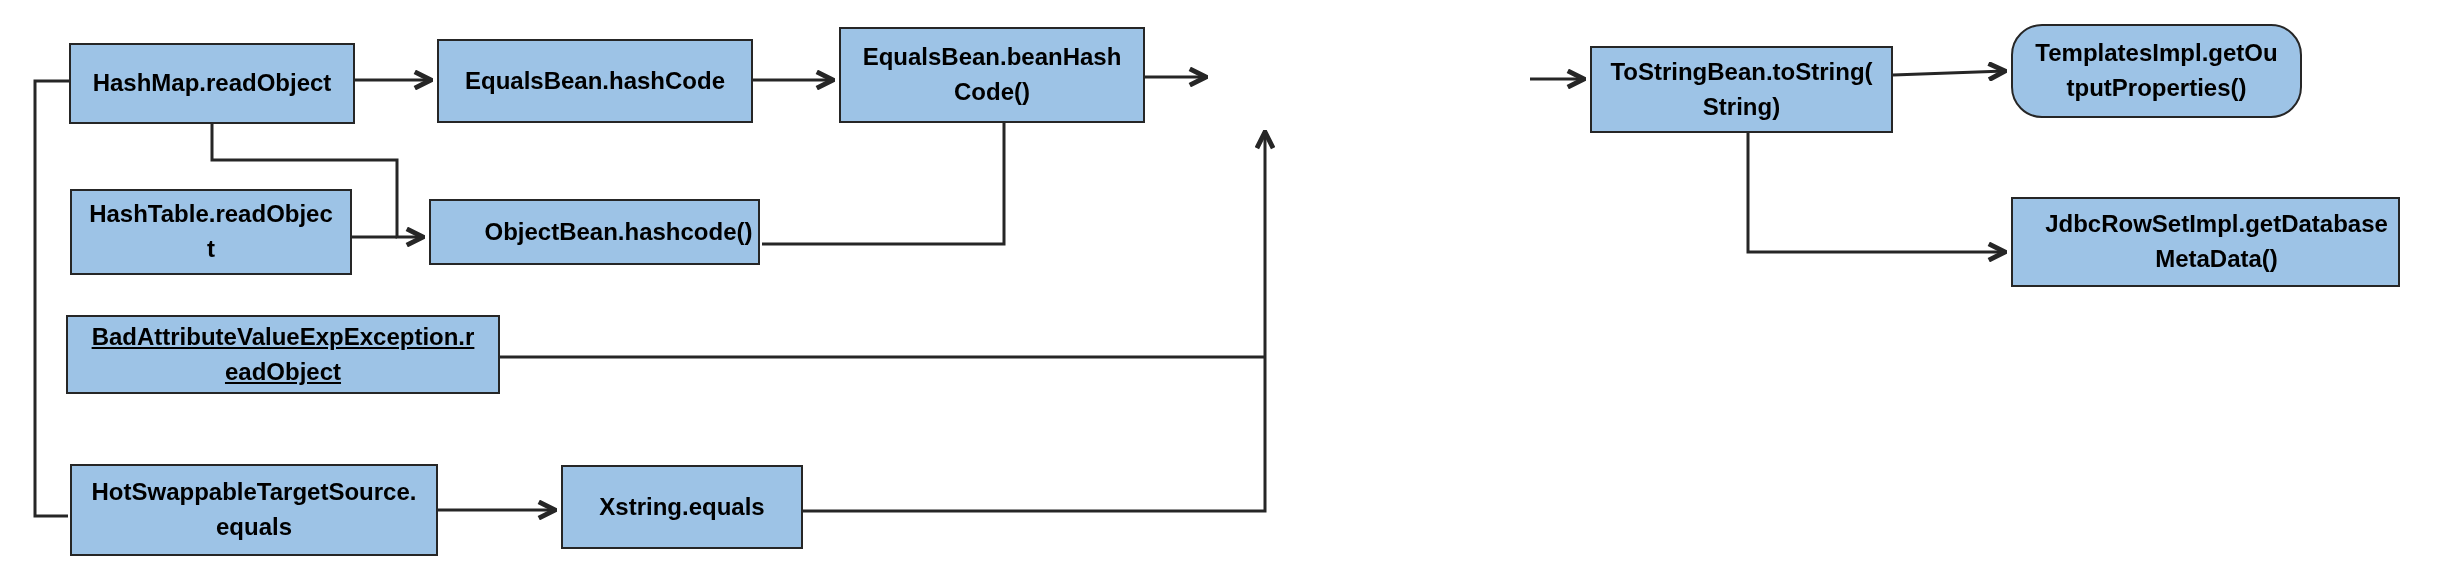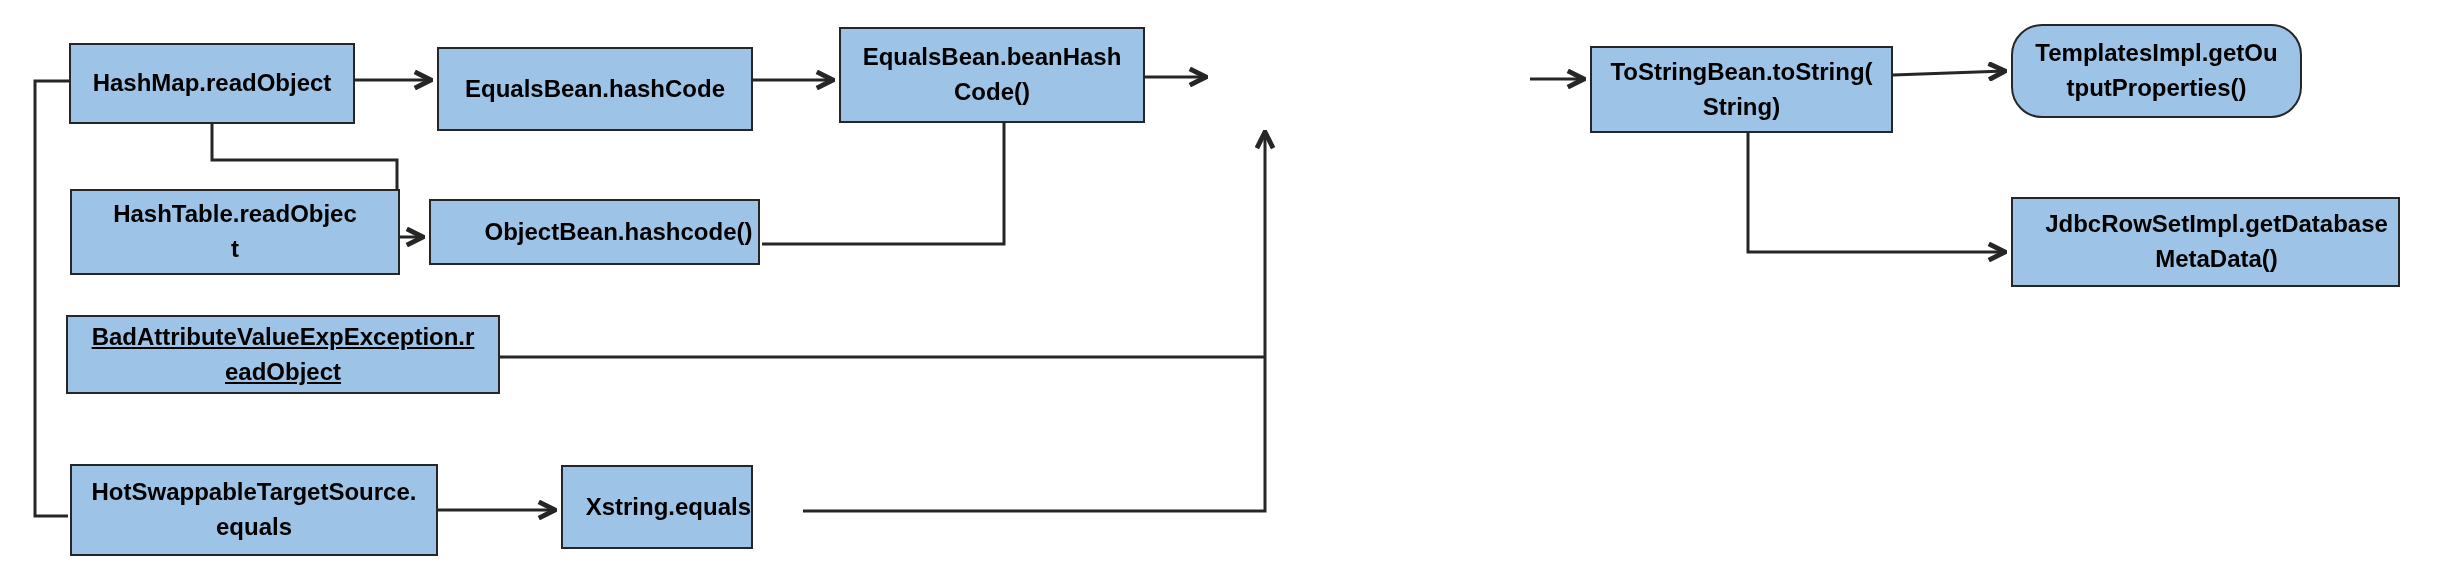--- a/index.html
+++ b/index.html
@@ -55,62 +55,62 @@
     <path d="M803 511 H1265 V132" marker-end="url(#arrow)"></path>
     <path d="M69 81 H35 V516 H68"></path>
     <path d="M438 510 H555" marker-end="url(#arrow)"></path>
   </svg>
 
   <div class="node" style="left:69px; top:43px; width:286px; height:81px;">
     <span class="line">HashMap.readObject</span>
     <span class="line"></span>
   </div>
 
-  <div class="node" style="left:437px; top:39px; width:316px; height:84px;margin-top:8px;">
+  <div class="node" style="left:437px; top:39px; width:316px; height:84px;">
     <span class="line">EqualsBean.hashCode</span>
     <span class="line"></span>
   </div>
 
   <div class="node" style="left:839px; top:27px; width:306px; height:96px;">
     <span class="line">EqualsBean.beanHash</span>
     <span class="line">Code()</span>
   </div>
 
 
   <div class="node" style="left:1590px; top:46px; width:303px; height:87px;">
     <span class="line">ToStringBean.toString(</span>
     <span class="line">String)</span>
   </div>
 
   <div class="node" style="left:2011px; top:24px; width:291px; height:94px;border-radius:31px;">
     <span class="line">TemplatesImpl.getOu</span>
     <span class="line">tputProperties()</span>
   </div>
 
-  <div class="node" style="left:70px; top:189px; width:330px; height:86px;">
+  <div class="node" style="left:70px; top:189px; width:282px; height:86px;">
     <span class="line">HashTable.readObjec</span>
     <span class="line">t</span>
   </div>
 
   <div class="node" style="left:429px; top:199px; width:331px; height:66px;padding-left:48px;">
     <span class="line">ObjectBean.hashcode()</span>
     <span class="line"></span>
   </div>
 
   <div class="node" style="left:66px; top:315px; width:434px; height:79px;text-decoration:underline;">
     <span class="line">BadAttributeValueExpException.r</span>
     <span class="line">eadObject</span>
   </div>
 
   <div class="node" style="left:70px; top:464px; width:368px; height:92px;">
     <span class="line">HotSwappableTargetSource.</span>
     <span class="line">equals</span>
   </div>
 
-  <div class="node" style="left:561px; top:465px; width:192px; height:84px;align-items:flex-end;">
+  <div class="node" style="left:561px; top:465px; width:242px; height:84px;">
     <span class="line">Xstring.equals</span>
     <span class="line"></span>
   </div>
 
   <div class="node" style="left:2011px; top:197px; width:389px; height:90px;padding-left:22px;">
     <span class="line">JdbcRowSetImpl.getDatabase</span>
     <span class="line">MetaData()</span>
   </div>
 
 </div>

